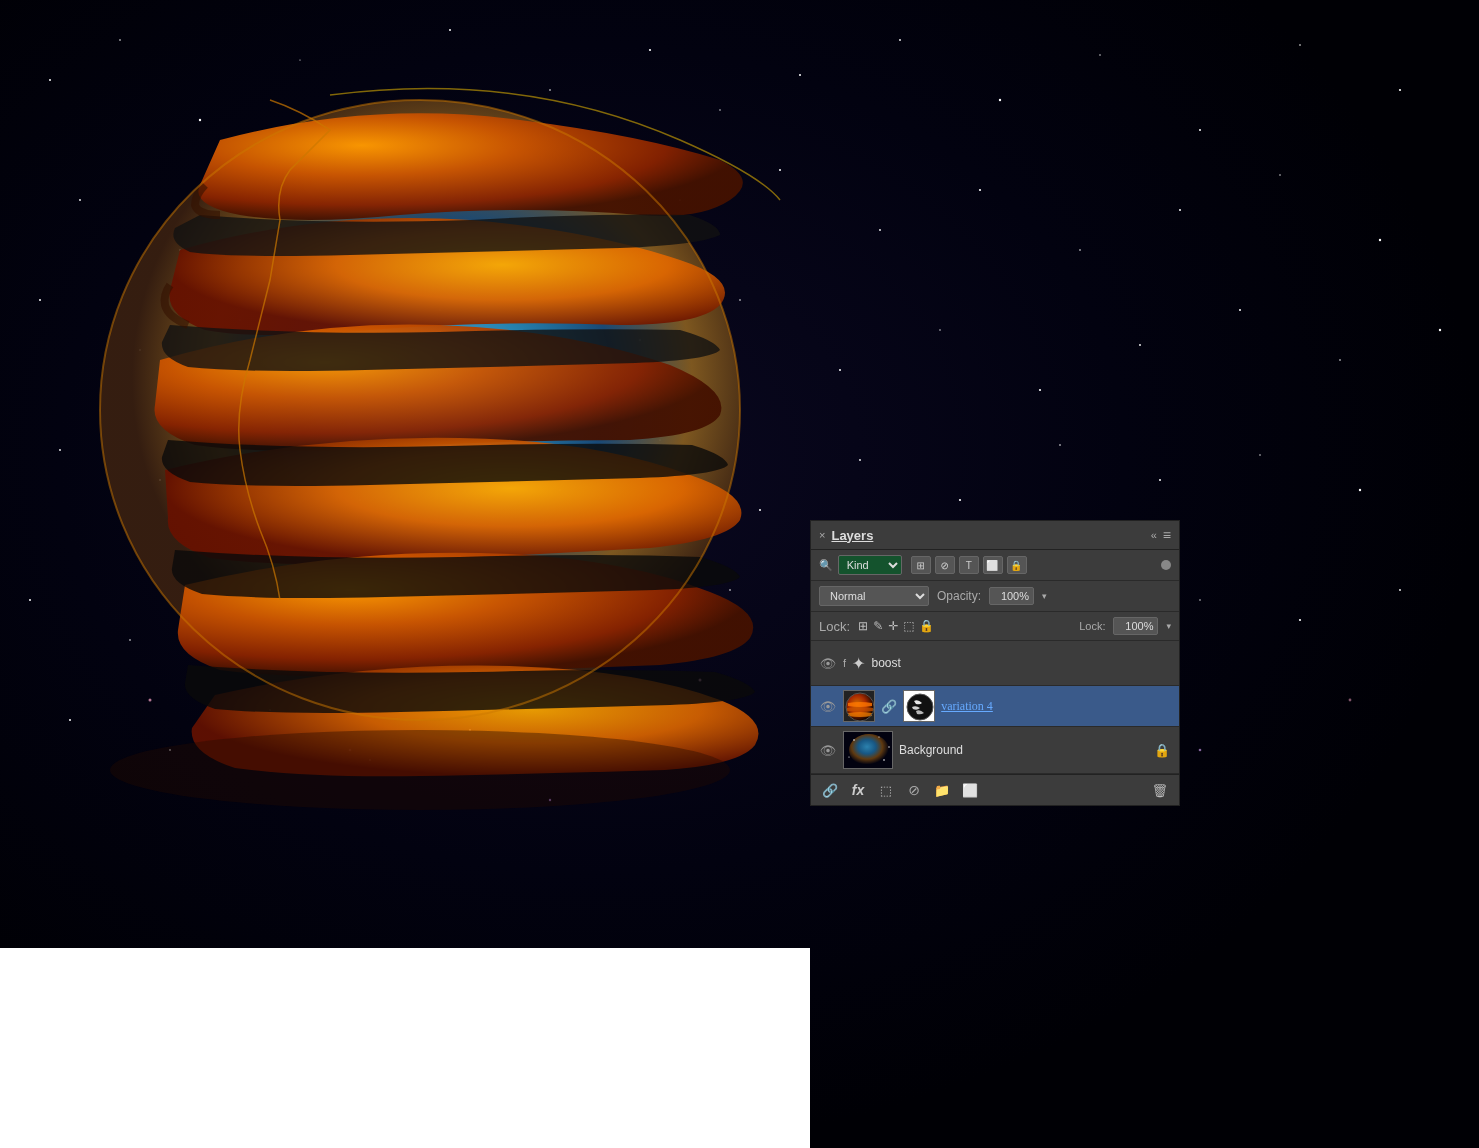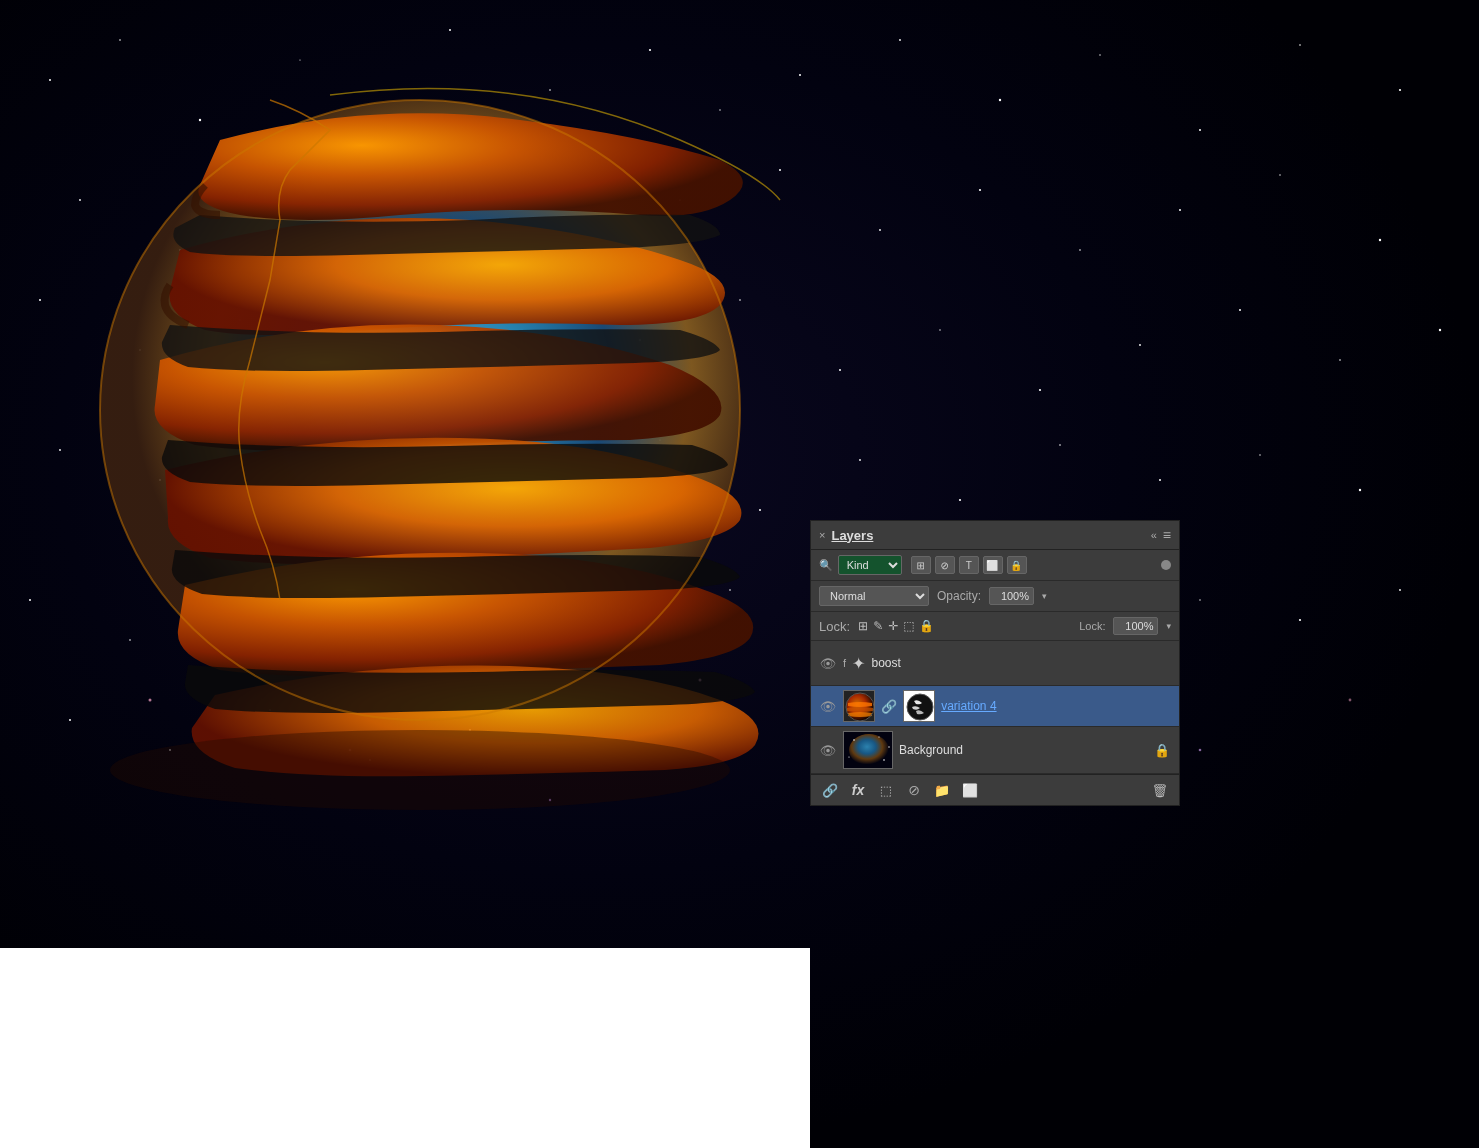--- a/index.html
+++ b/index.html
@@ -250,20 +250,21 @@
 
     .layer-name {
       flex: 1;
       font-size: 12px;
       color: #ddd;
     }
 
     .layer-name.linked {
       color: #6af;
       text-decoration: underline;
+      font-family: Liberation Serif, serif;
     }
 
     .layer-icon {
       font-size: 12px;
       color: #999;
     }
 
     
     #panel-footer {
       display: flex;

